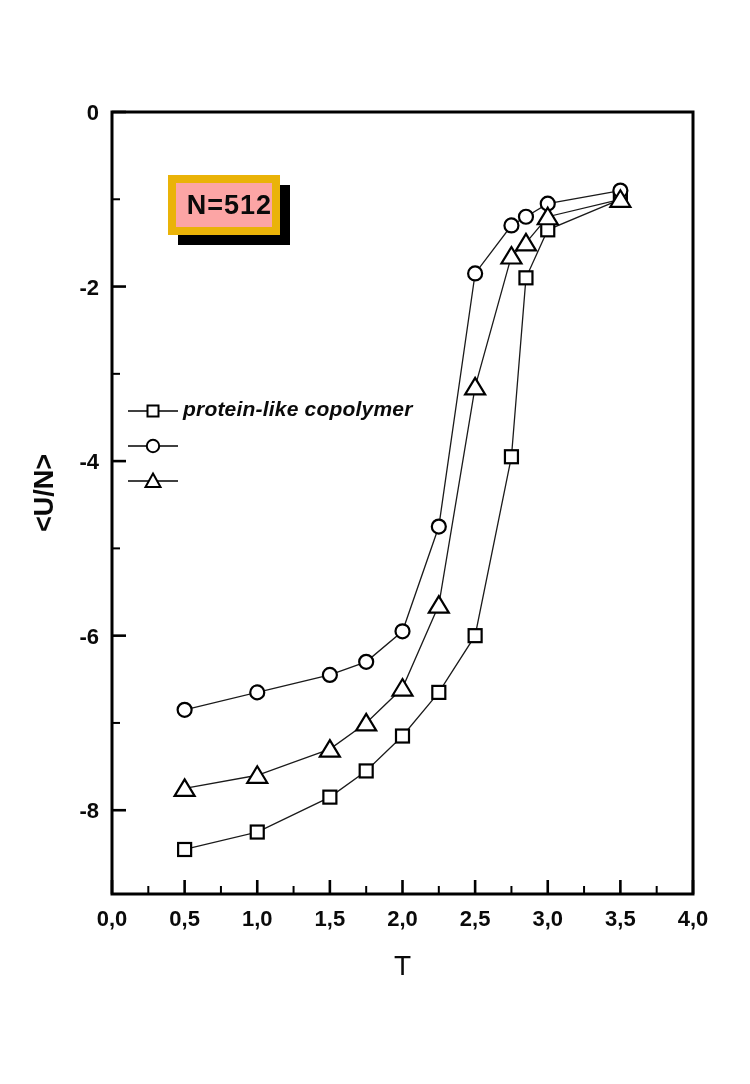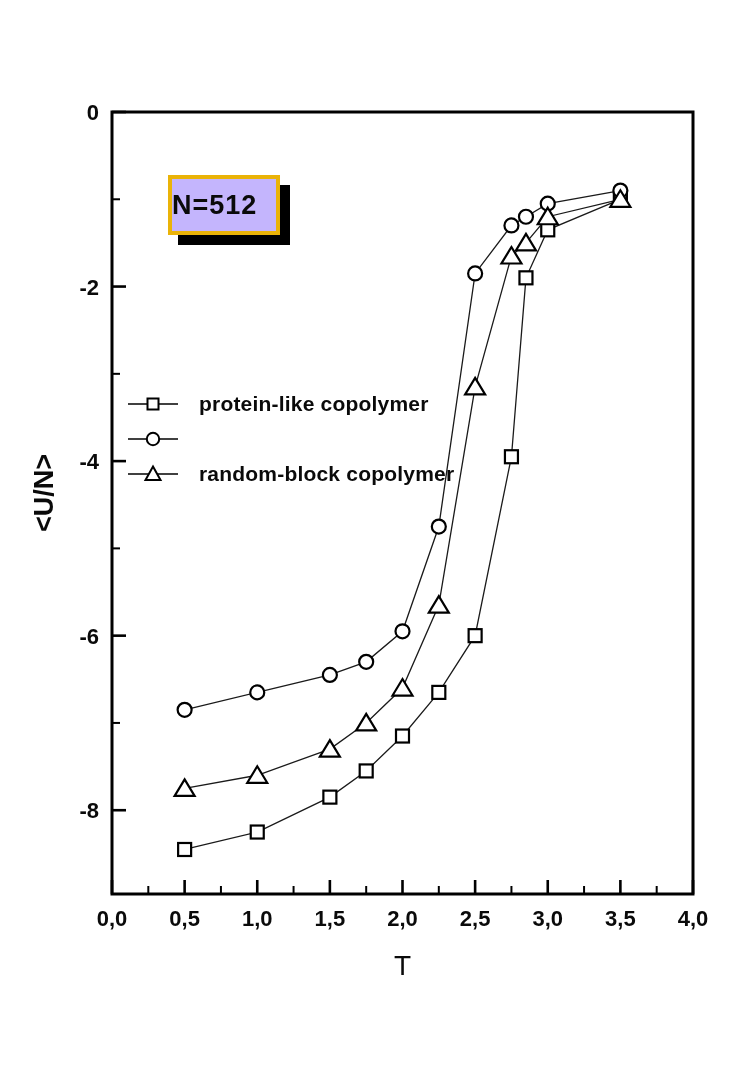--- a/index.html
+++ b/index.html
@@ -26,41 +26,42 @@
     font-size: 22px;
     fill: #0a0a0a;
   }
   .nbox {
     position: absolute;
     left: 168px;
     top: 175px;
     width: 112px;
     height: 60px;
     box-sizing: border-box;
-    background: #c4b5fd;
-    border: 4px solid #eab308;
+    background: #fca5a5;
+    border: 8px solid #eab308;
     box-shadow: 10px 10px 0 0 #000000;
     display: flex;
     align-items: center;
-    justify-content: flex-start;
+    justify-content: flex-end;
     font-size: 27px;
     font-weight: 700;
     letter-spacing: 1px;
     color: #0a0a0a;
   }
   .legend {
     position: absolute;
     left: 127px;
     top: 386px;
   }
   .legend-row {
     display: flex;
-    align-items: center;
+    align-items: flex-end;
     height: 35px;
-    gap: 20px;
+    gap: 4px;
+    font-style: italic;
   }
   .legend-row svg {
     display: block;
     flex: 0 0 auto;
   }
   .legend-label {
     font-size: 21px;
     font-weight: 700;
     color: #0a0a0a;
     white-space: nowrap;
@@ -198,20 +199,19 @@
       <svg width="52" height="20" viewBox="0 0 52 20">
         <line x1="1" y1="10" x2="51" y2="10" stroke="#000" stroke-width="1.4"></line>
         <circle cx="26" cy="10" r="6.2" fill="#fff" stroke="#000" stroke-width="2"></circle>
       </svg>
     </div>
     <div class="legend-row">
       <svg width="52" height="20" viewBox="0 0 52 20">
         <line x1="1" y1="10" x2="51" y2="10" stroke="#000" stroke-width="1.4"></line>
         <polygon points="26,2.5 33.5,16 18.5,16" fill="#fff" stroke="#000" stroke-width="2"></polygon>
       </svg>
-      <span class="legend-label">random-block copolymer</span>
     </div>
   </div>
 
   <div class="xlabel">T</div>
   <div class="ylabel">&lt;U/N&gt;</div>
 
 </div>
 
 </body></html>

